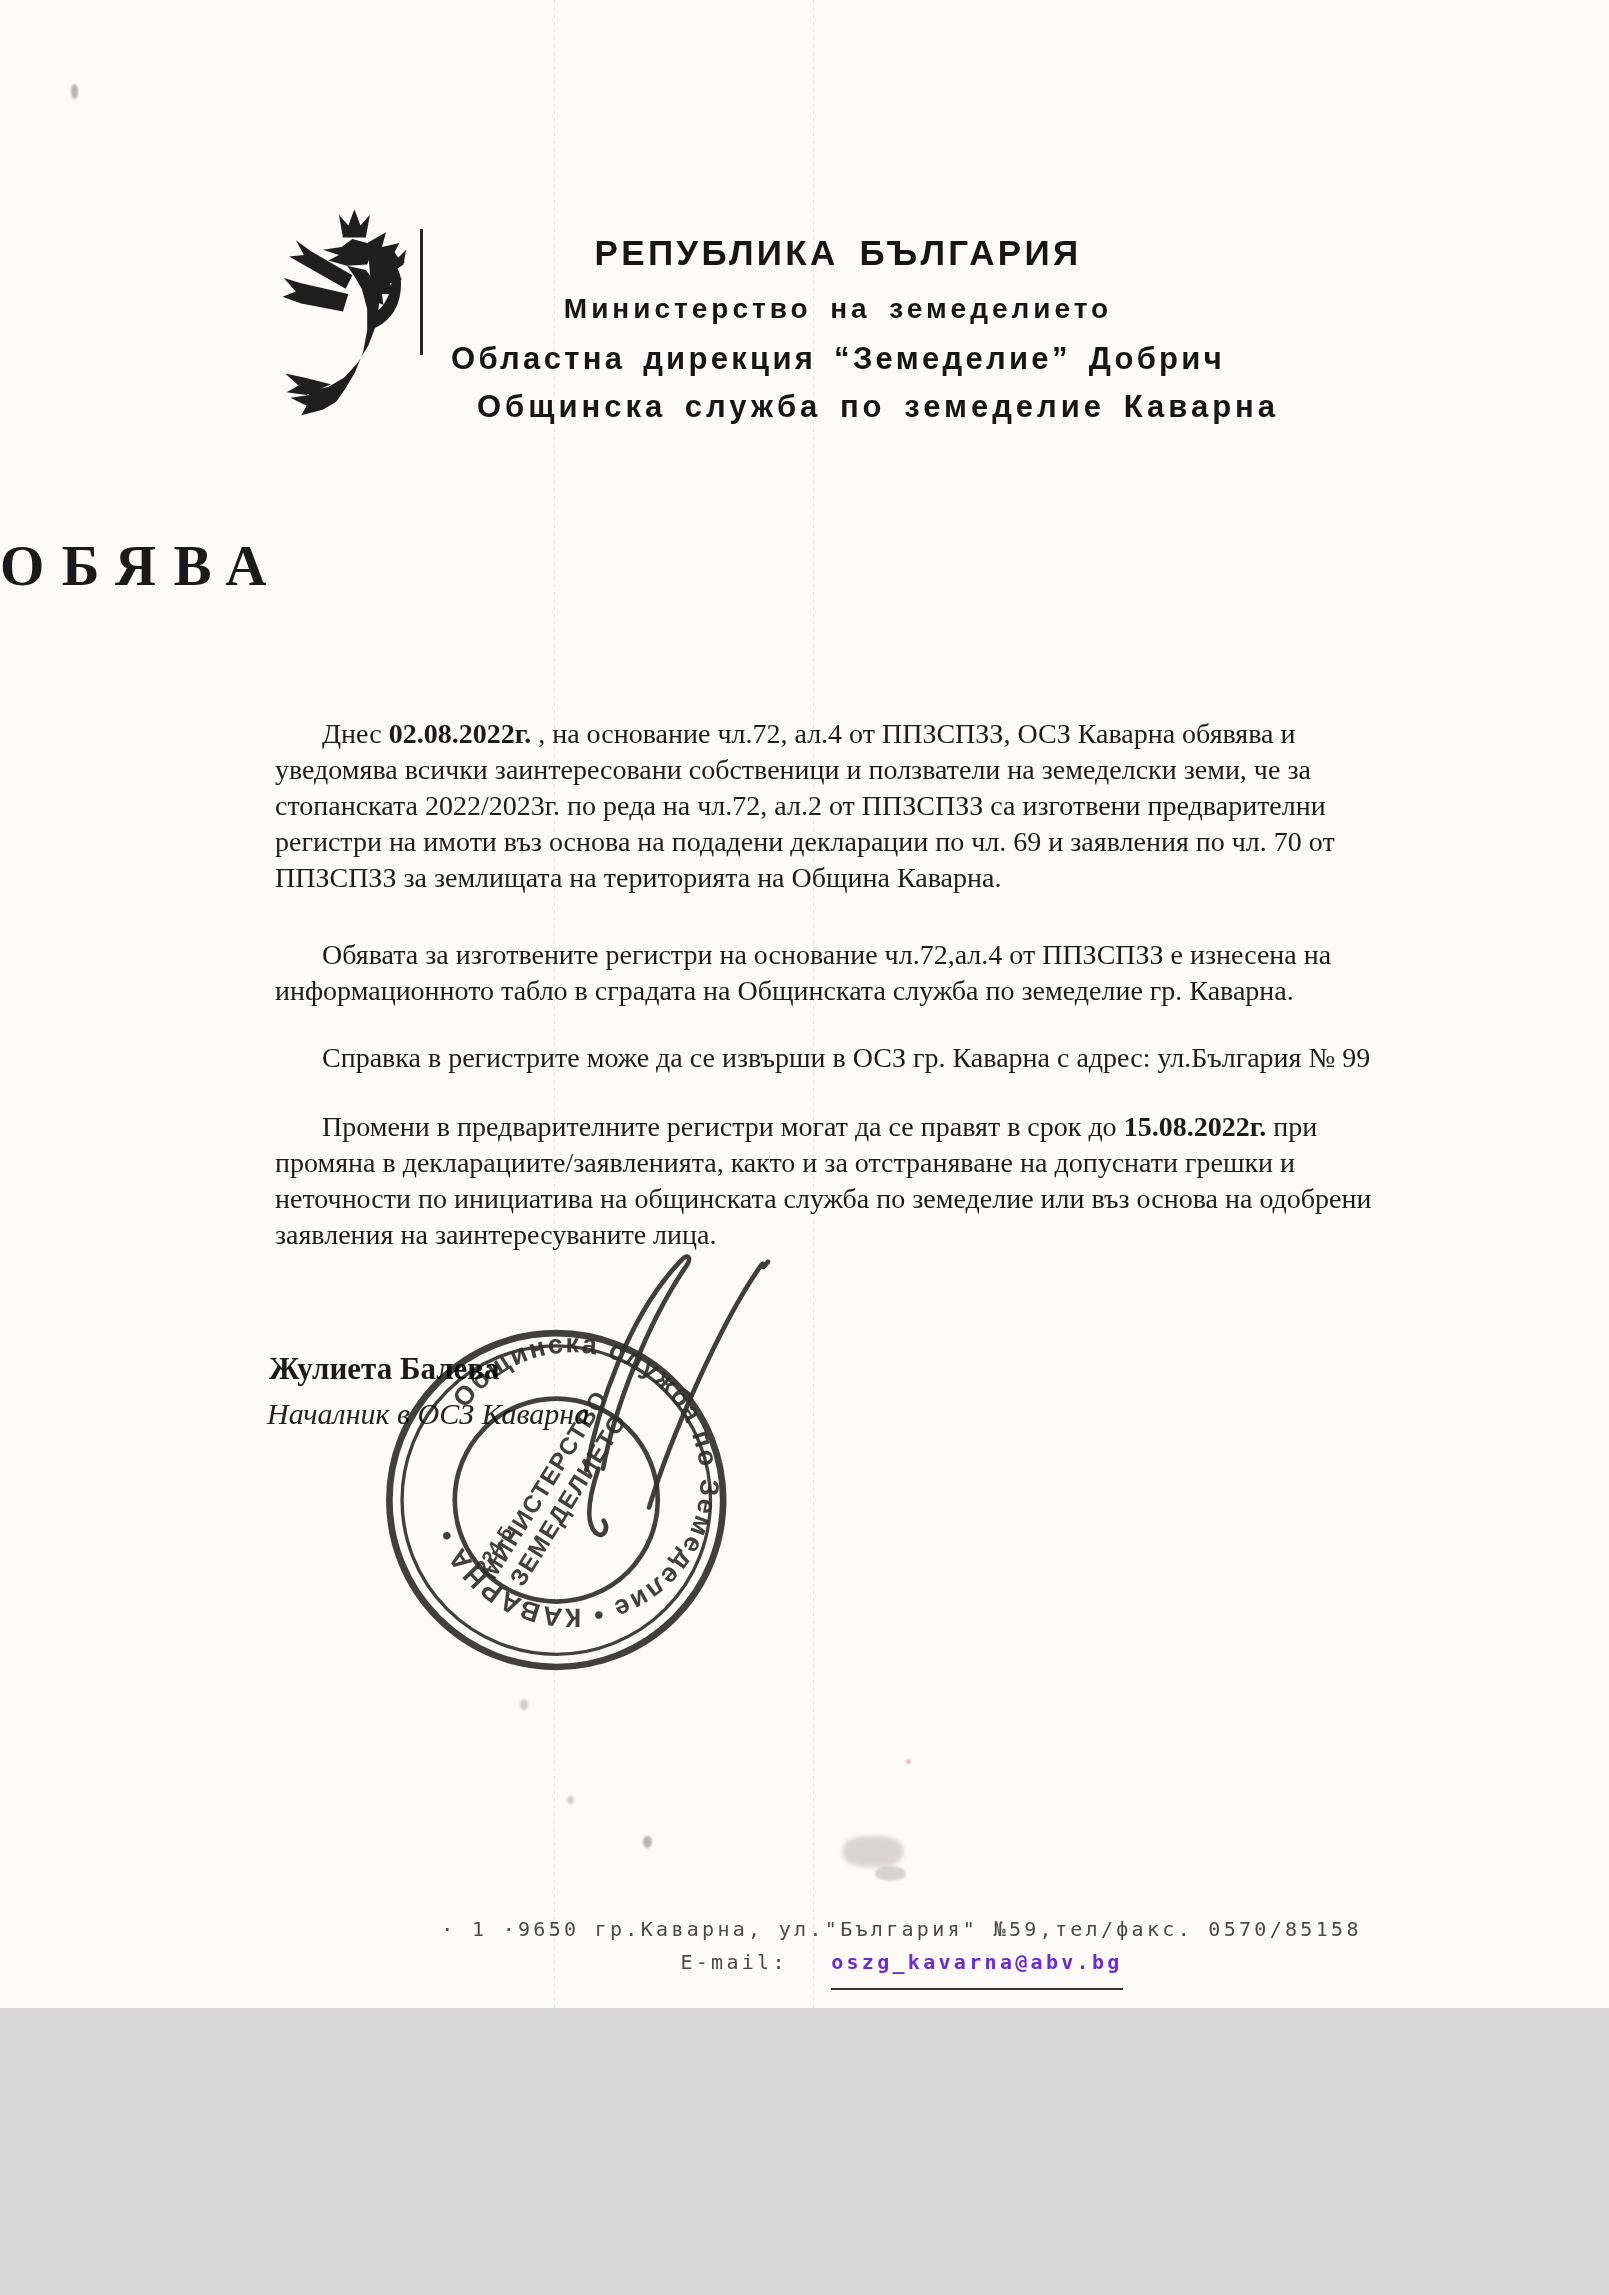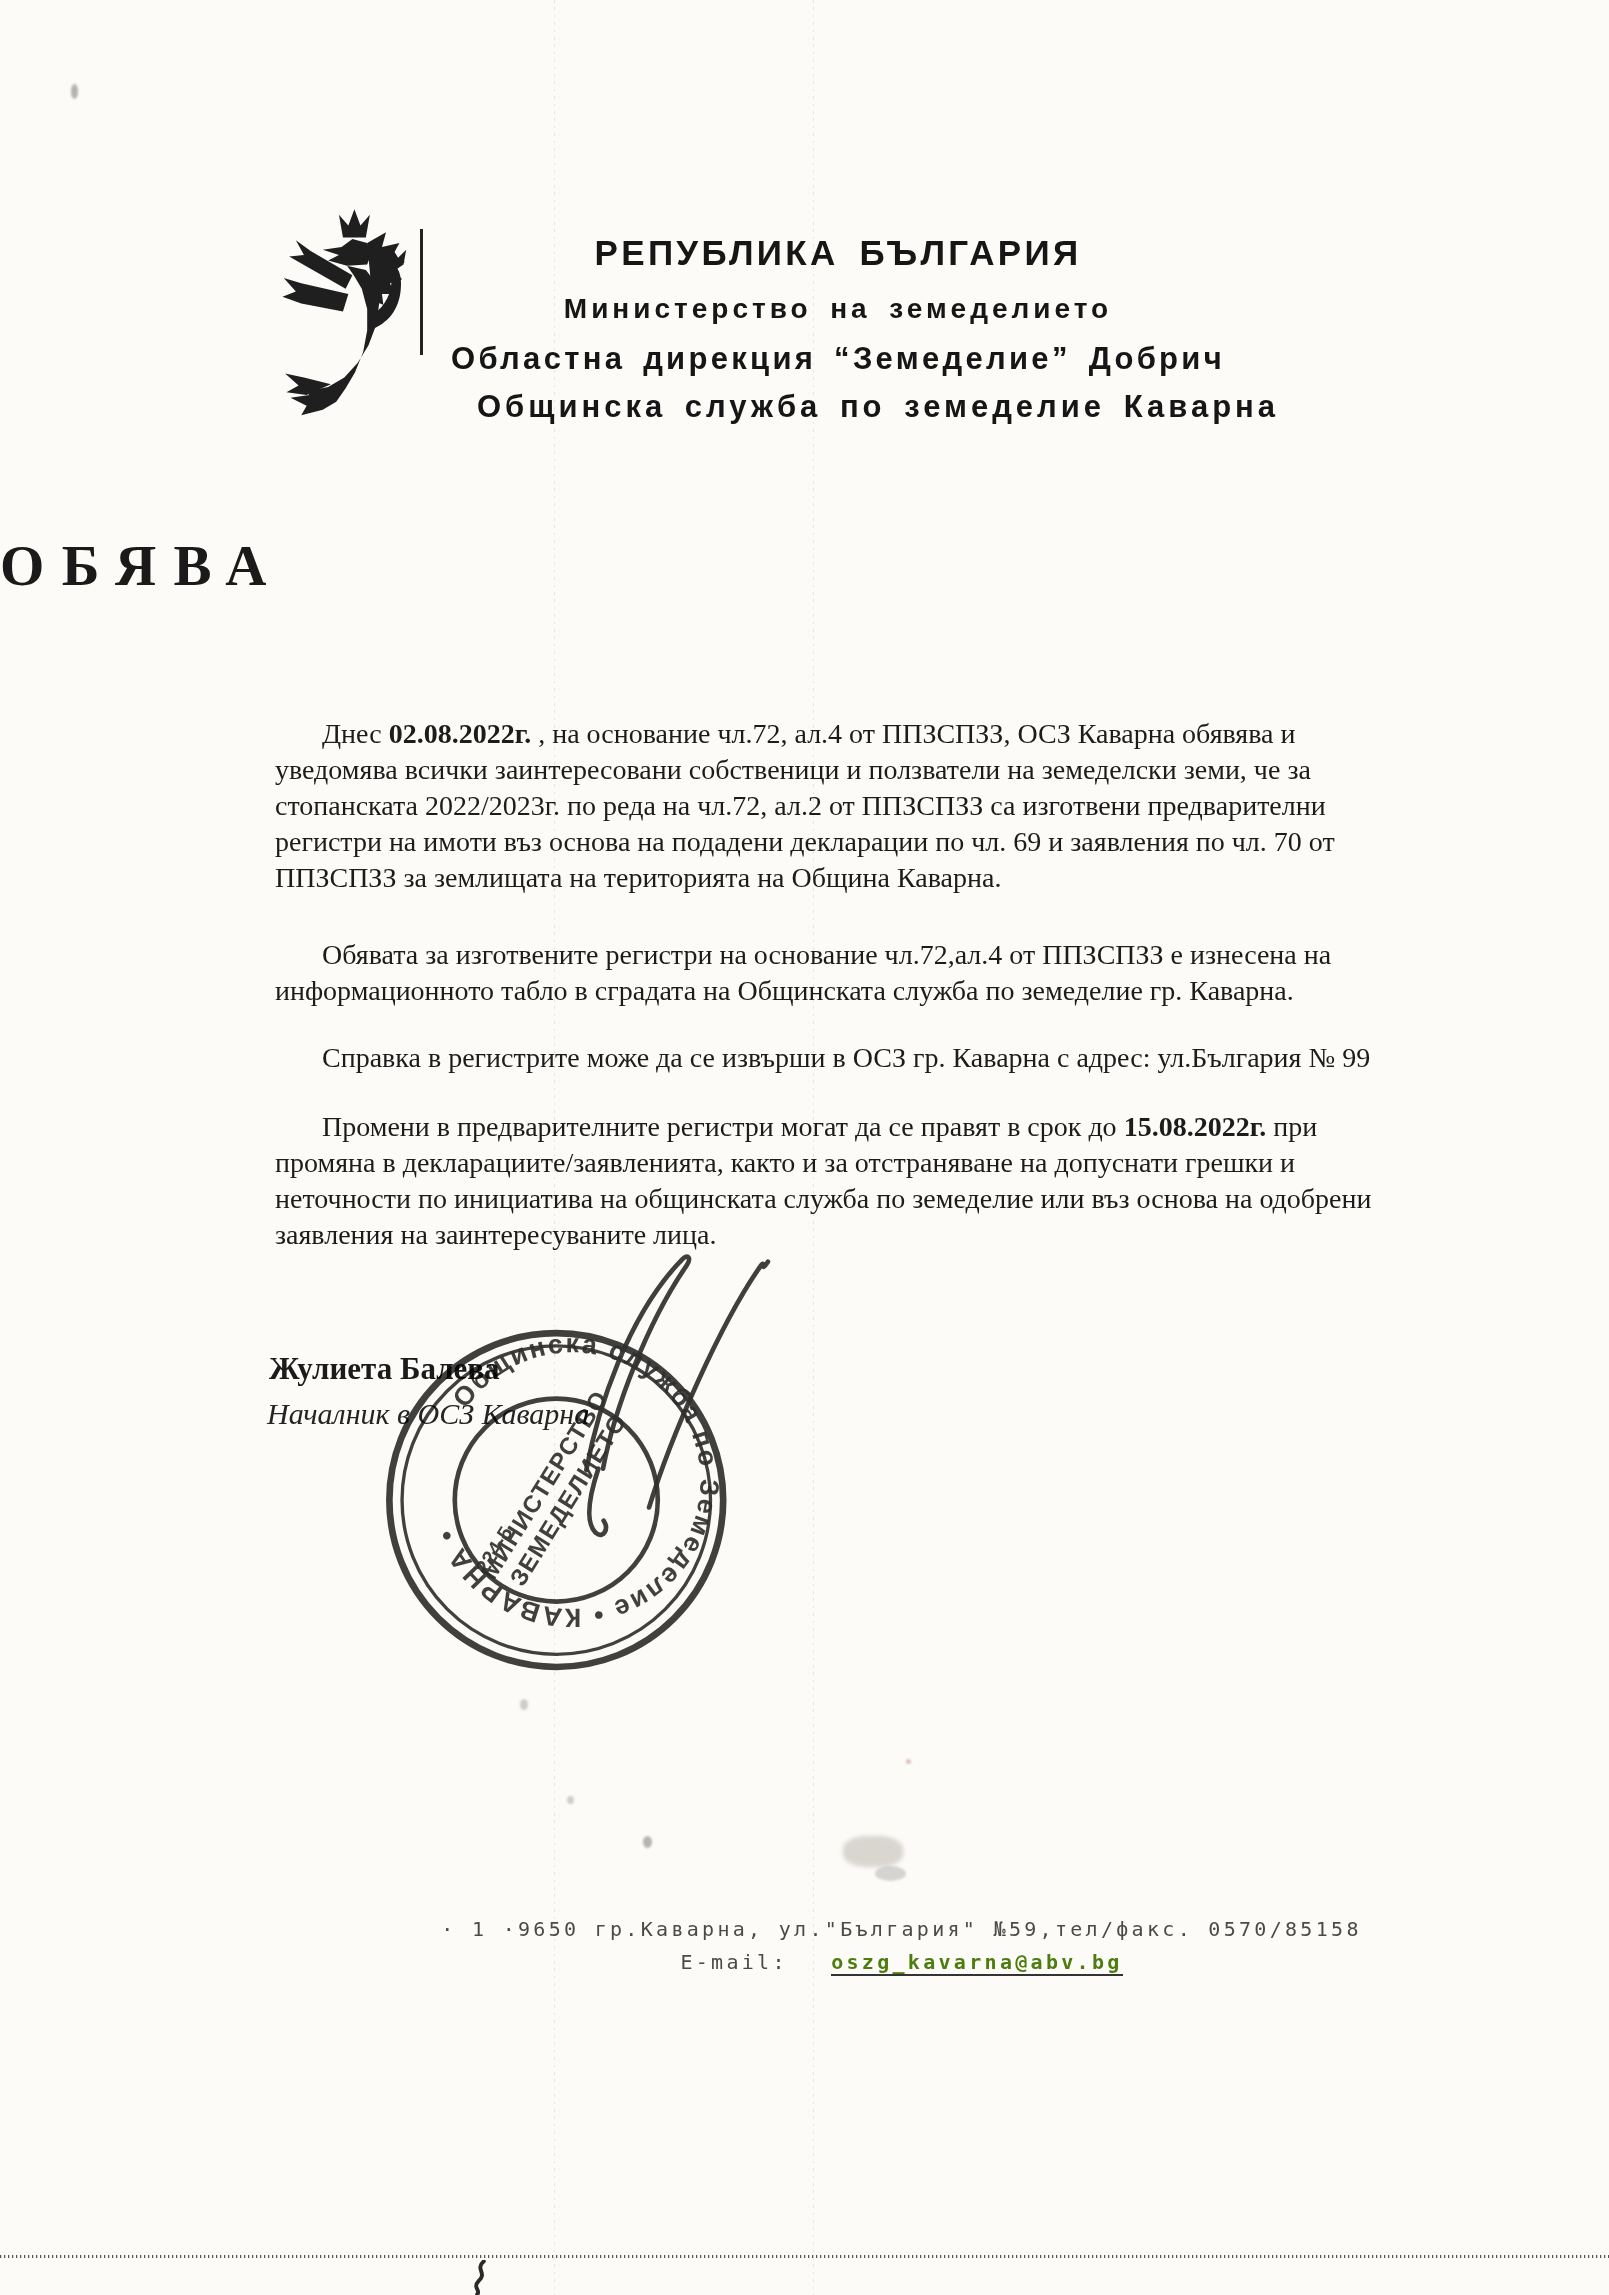--- a/index.html
+++ b/index.html
@@ -1,17 +1,17 @@
 <!DOCTYPE html>
 <html style="font-size:10.7px"><head>
 <meta charset="utf-8">
 <style>
   html,body{margin:0;padding:0;background:#d8d8d8;}
   .page{
-    position:relative; width:1610px; height:2295px;
+    position:relative; width:1610px; height:2008px;
     background:#fcfbf8; overflow:hidden;
     font-family:"Liberation Serif", serif; color:#1d1d1d;
   }
   
   .emblem{position:absolute; left:266px; top:208px; width:162px; height:222px;}
   .emblem svg{width:100%; height:100%;}
   .hdr-sep{position:absolute; left:420px; top:229px; width:2.7px; height:126px; background:#232323;}
   .hdr{
     position:absolute; left:347px; top:233px; width:982px; text-align:center;
     font-family:"Liberation Sans", sans-serif; font-weight:bold; color:#161616;
@@ -36,21 +36,21 @@
   .sig-name{position:absolute; left:269px; top:1351px; font-size:31px; font-weight:bold; color:#1b1b1b;}
   .sig-pos{position:absolute; left:267px; top:1397px; font-size:30px; font-style:italic; color:#242424;}
   .stamp-wrap{position:absolute; left:374px; top:1235px; width:434px; height:474px; mix-blend-mode:multiply;}
   
   .footer{
     position:absolute; left:200px; top:1917px; width:1403px; text-align:center;
     font-family:"DejaVu Sans Mono", monospace; color:#4a4a4a;
   }
   .footer .addr{font-size:20px; letter-spacing:3.3px; margin-bottom:9.4px;}
   .footer .mail{font-size:20px; letter-spacing:3.3px;}
-  .footer .mail .lnk{color:#4d7c0f; border-bottom:2.7px solid #333; padding-bottom:0; font-weight:bold;margin-left:28px;}
+  .footer .mail .lnk{color:#6d28d9; border-bottom:2.7px solid #333; padding-bottom:14px; font-weight:bold;margin-left:28px;}
   
   .vline{position:absolute; top:0; bottom:0; width:1.3px; opacity:.45;
     background:repeating-linear-gradient(180deg, rgba(110,110,110,.35) 0 2.7px, transparent 2.7px 7.4px);}
   .v1{left:554px;} .v2{left:813px;}
   .bottom-line{position:absolute; left:0; right:0; top:2255px; height:3.3px;
     background:repeating-linear-gradient(90deg, rgba(45,45,45,.8) 0 1.3px, rgba(120,120,120,.35) 1.3px 2px, transparent 2px 4px);}
   .smudge{position:absolute; border-radius:50%; filter:blur(1.3px);}
   .sm1{left:71px;  top:84px;  width:6.7px; height:14.7px; background:#7a7a7a; opacity:.55;}
   .sm2{left:520px;  top:1699px; width:8px; height:10.7px; background:#8a8a8a; opacity:.4;}
   .sm3{left:567px;  top:1796px; width:6.7px; height:8px; background:#8a8a8a; opacity:.4;}

